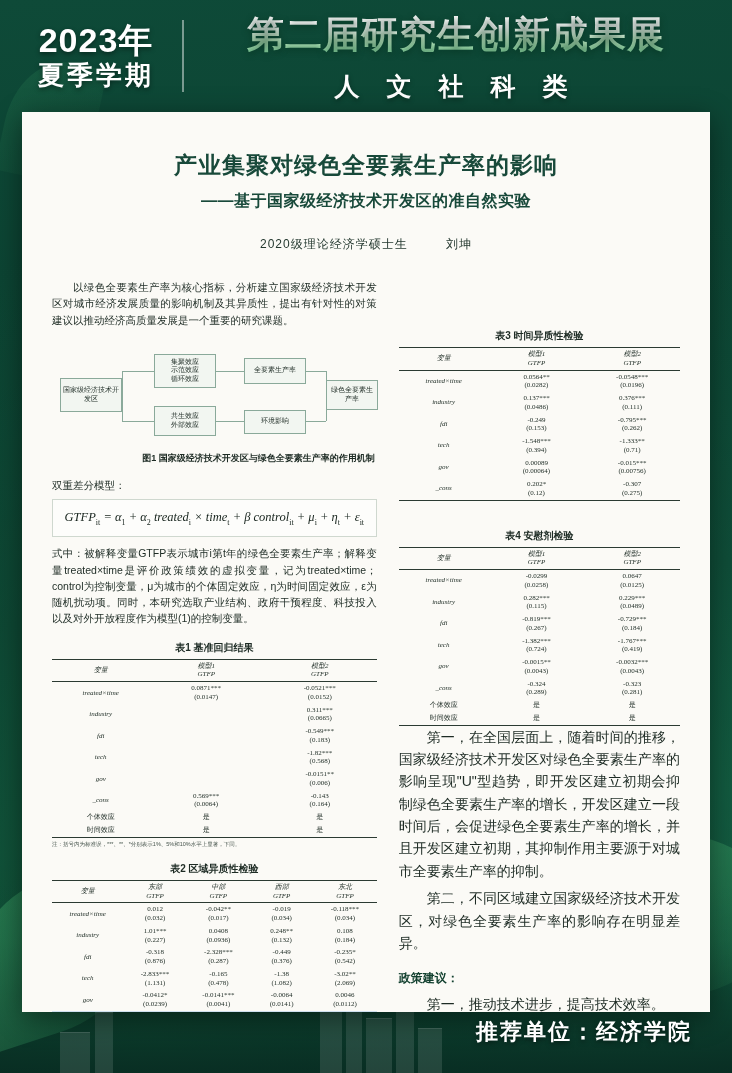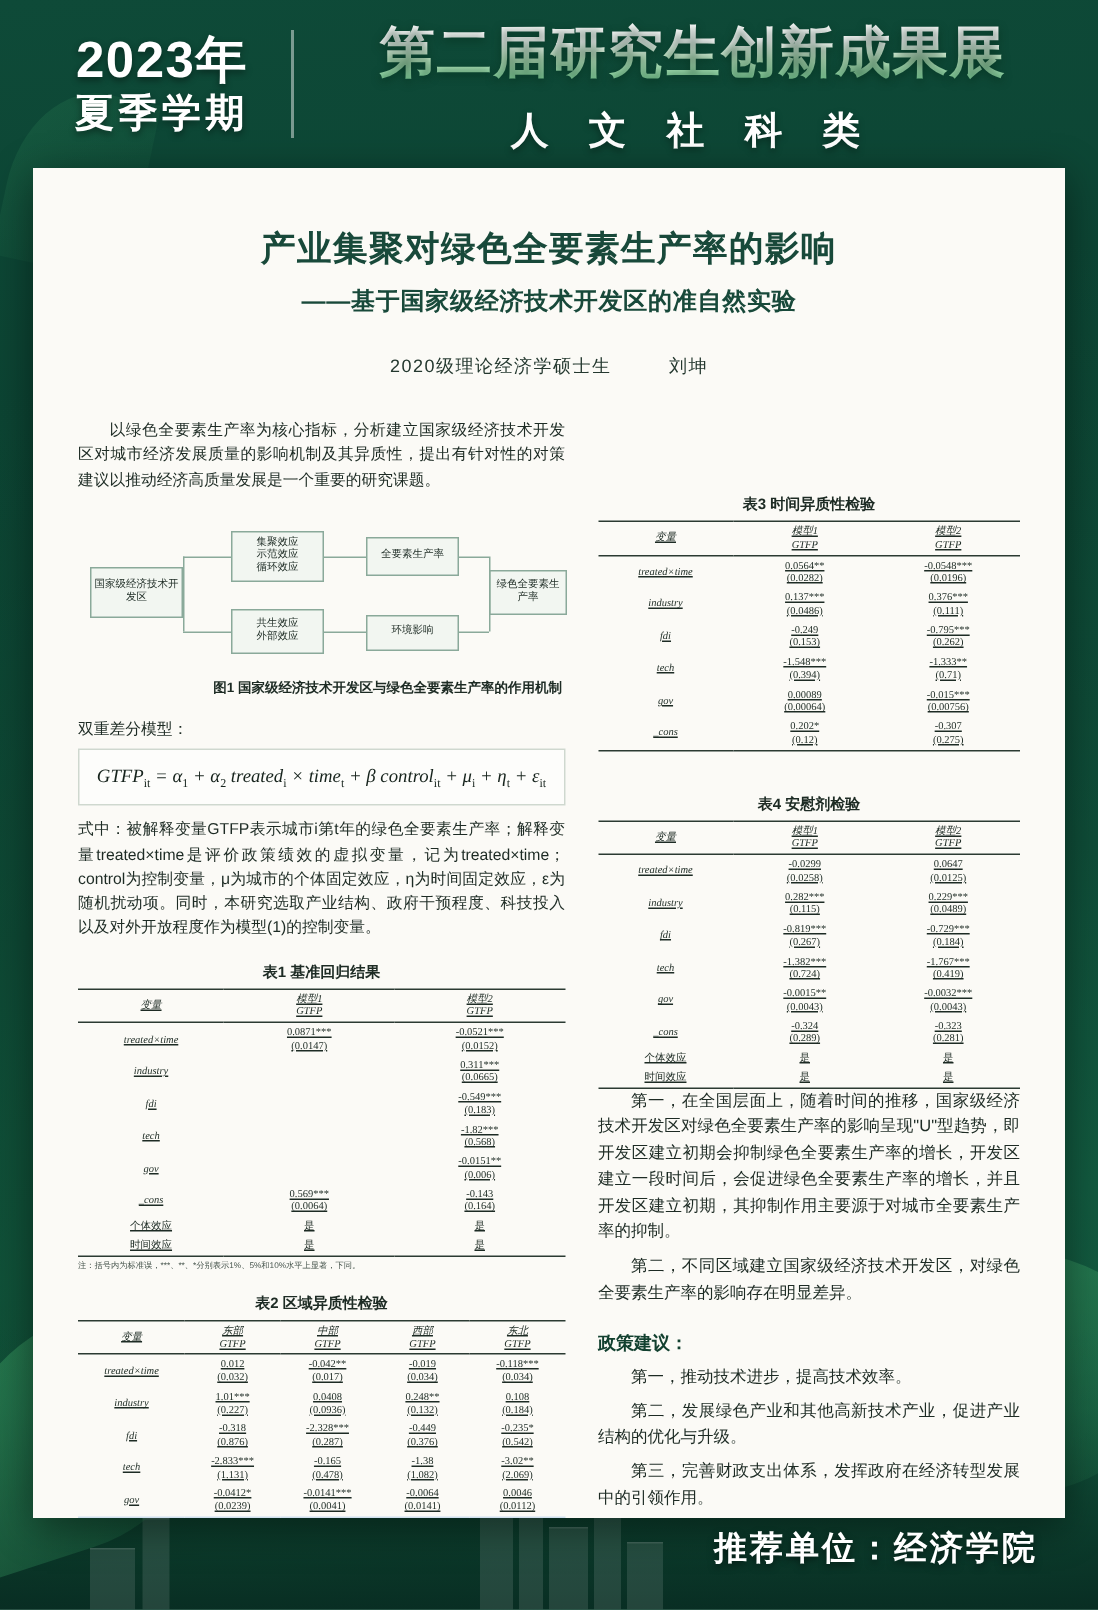--- a/index.html
+++ b/index.html
@@ -43,21 +43,21 @@
     background: linear-gradient(135deg, rgba(60,160,100,0.55), rgba(20,90,60,0.2));
   }
 
   
   .header {
     position: absolute;
     top: 0; left: 0; right: 0;
     height: 112px;
     display: flex;
     align-items: center;
-    padding-left: 28px;
+    padding-left: 16px;
     box-sizing: border-box;
   }
   .header-left {
     width: 160px;
     text-align: center;
     color: #ffffff;
     line-height: 1.05;
   }
   .year {
     font-size: 34px;
@@ -218,21 +218,20 @@
     font-weight: bold;
     color: #1d2b24;
     margin: 14px 0 4px 0;
   }
   table.data {
     width: 100%;
     border-collapse: collapse;
     font-size: 7px;
     color: #1d2b24;
     font-family: "Liberation Serif", serif;
-    text-decoration: underline;
   }
   table.data th, table.data td {
     padding: 2px 2px;
     text-align: center;
     line-height: 1.25;
   }
   table.data thead th {
     border-top: 1.1px solid #2b3a32;
     border-bottom: 0.6px solid #2b3a32;
     font-weight: normal;
@@ -248,21 +247,21 @@
   }
   .row-hl td { background: #cfe0ef; }
 
   .section-head {
     font-size: 12px;
     font-weight: bold;
     color: #12402f;
     margin: 16px 0 6px 0;
   }
   .conc-text {
-    font-size: 11px;
+    font-size: 14px;
     line-height: 1.6;
     color: #1d2b24;
     text-align: justify;
     text-indent: 2em;
     margin: 0 0 5px 0;
   }
 
   
   .footer {
     position: absolute;

